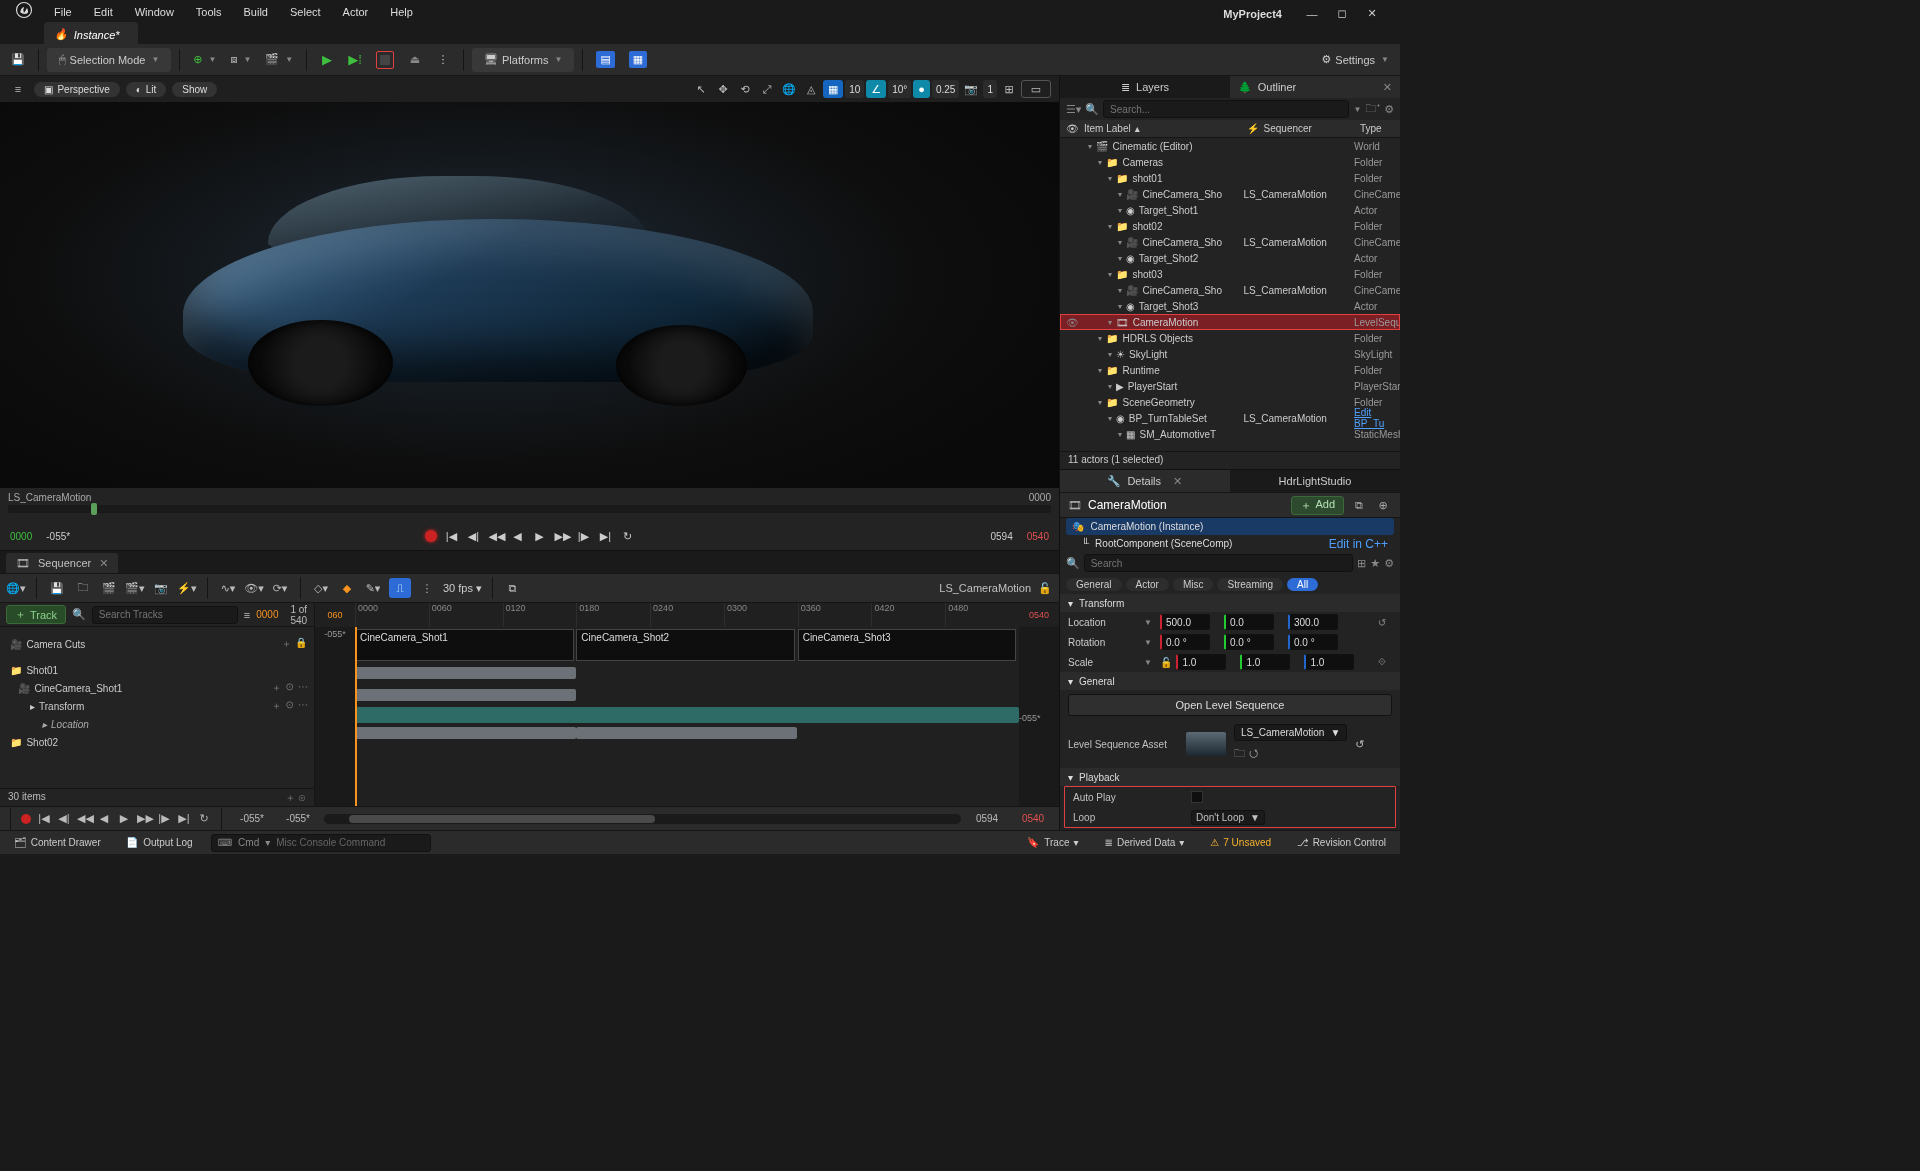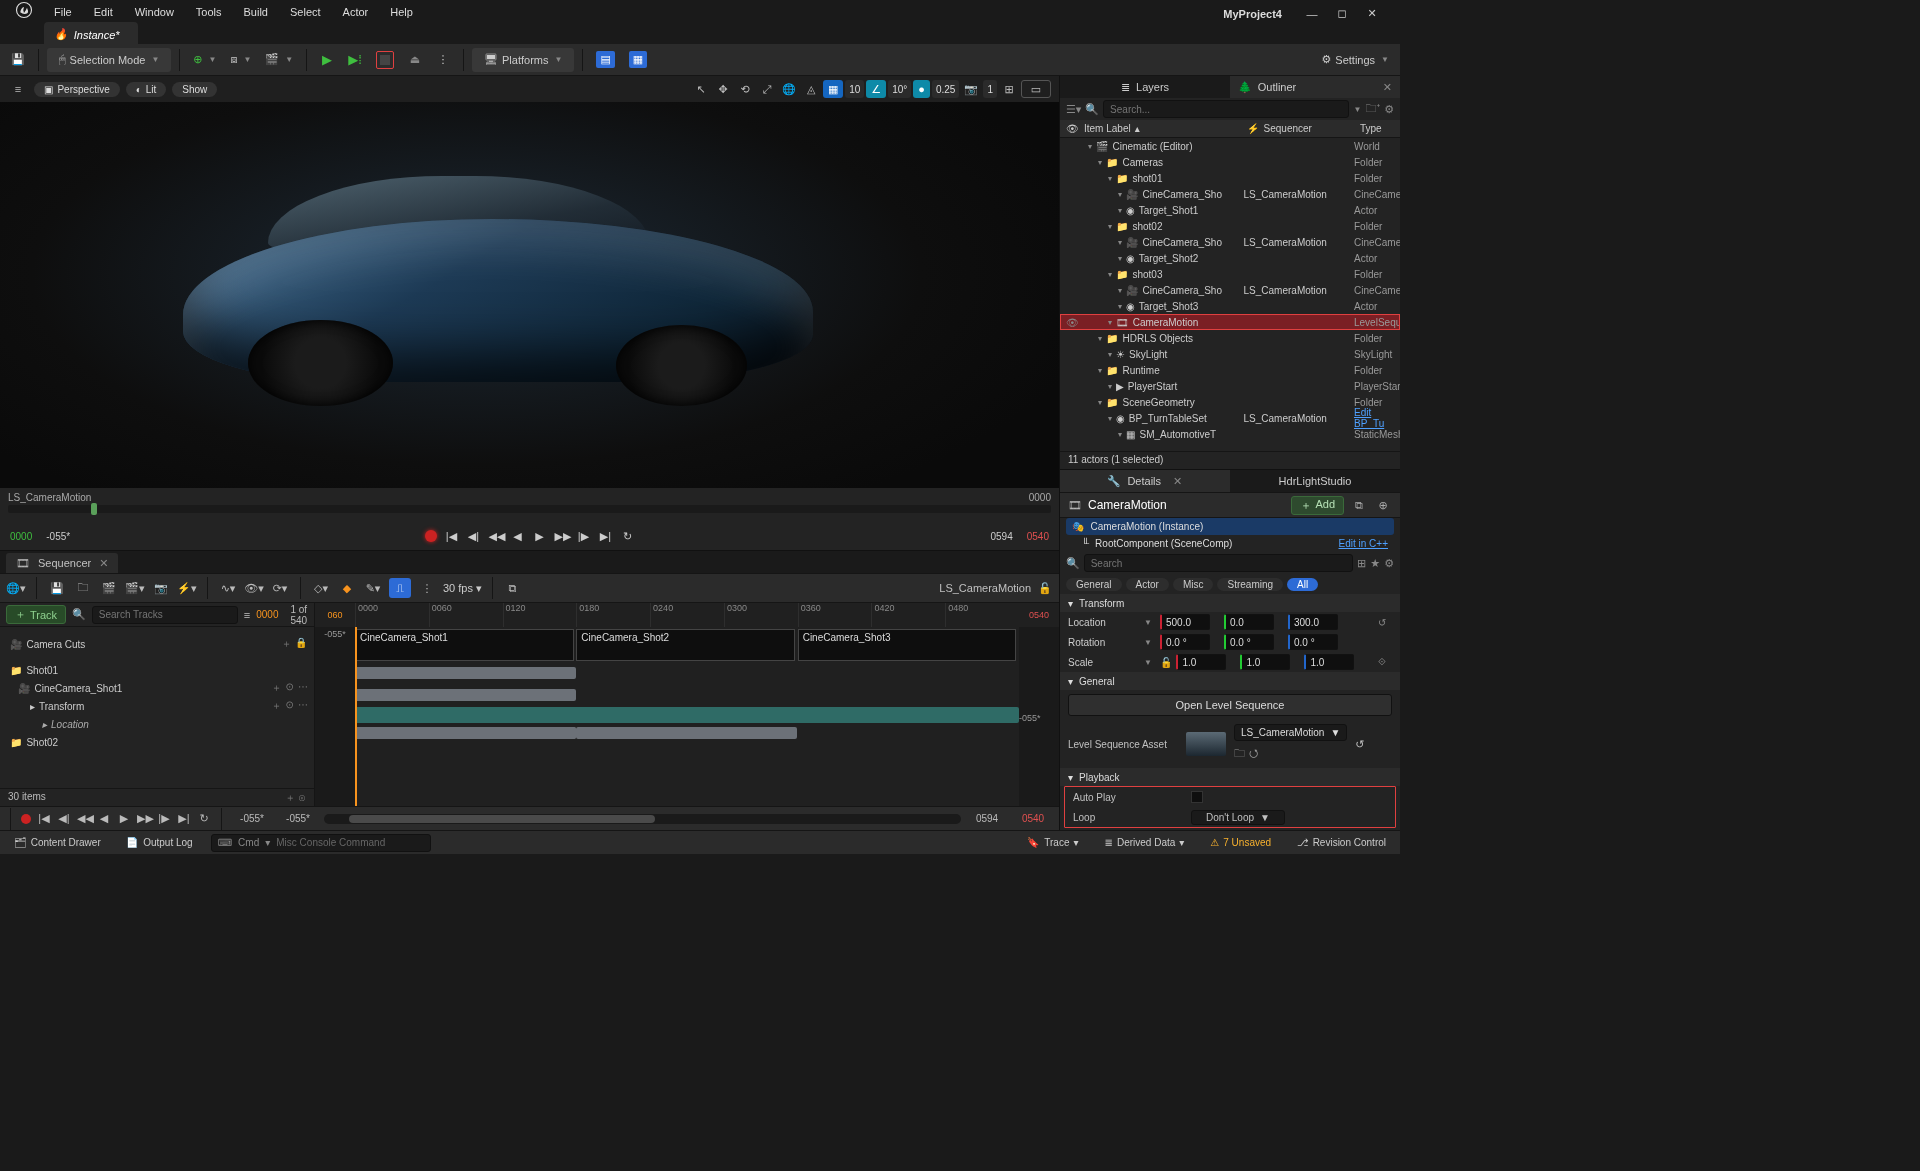--- a/index.html
+++ b/index.html
@@ -139,21 +139,21 @@
 .dtab { flex:1; display:flex; align-items:center; justify-content:center; gap:6px; font-size:11px; color:#ccc; }
 .dtab.active { background:#2b2b2b; }
 .details { flex:1.15; display:flex; flex-direction:column; background:#232323; border-top:1px solid #111; min-height:0; }
 .dhead { height:26px; display:flex; align-items:center; padding:0 8px; gap:6px; background:#2b2b2b; border-top:1px solid #151515; border-bottom:1px solid #151515; }
 .dhead .ttl { font-size:12px; color:#fff; font-weight:500; }
 .dhead .addbtn { margin-left:auto; background:#2e4a2e; border:1px solid #3a6a3a; color:#b5e0b5; padding:1px 8px; border-radius:3px; font-size:11px; display:flex; gap:4px; cursor:pointer; }
 .dhead .sq { width:18px; height:18px; display:flex; align-items:center; justify-content:center; color:#aaa; cursor:pointer; }
 .dcomp { padding:0 6px; }
 .dcomp .crow { height:17px; display:flex; align-items:center; gap:6px; font-size:10px; color:#ddd; padding:0 6px; }
 .dcomp .crow.selc { background:#1a3a66; border-radius:3px; }
-.dcomp .editcpp { margin-left:auto; color:#4ea0ff; text-decoration:underline; font-size:10px; }
+.dcomp .editcpp { margin-left:auto; color:#4ea0ff; font-size:12px; }
 .dsearchrow { height:22px; display:flex; align-items:center; gap:4px; padding:0 6px; }
 .dfilters { height:20px; display:flex; align-items:center; gap:4px; padding:0 6px; font-size:10px; }
 .dfilter { padding:1px 10px; border-radius:9px; background:#2d2d2d; color:#ccc; cursor:pointer; }
 .dfilter.active { background:#2d6bd6; color:#fff; }
 .section { display:flex; flex-direction:column; }
 .sechdr { height:18px; display:flex; align-items:center; gap:6px; padding:0 8px; background:#2b2b2b; font-size:10px; color:#ddd; cursor:pointer; }
 .proprow { height:20px; display:flex; align-items:center; padding:0 8px; gap:4px; font-size:10px; color:#ccc; }
 .proprow .pname { width:72px; color:#ccc; }
 .proprow .chev { width:12px; font-size:8px; color:#888; }
 .proprow .vec { display:flex; gap:14px; }
@@ -161,21 +161,21 @@
 .proprow .reset { margin-left:auto; width:14px; color:#888; cursor:pointer; }
 .openseqbtn { margin:4px 8px; height:22px; background:#2f2f2f; border:1px solid #111; border-radius:3px; display:flex; align-items:center; justify-content:center; font-size:11px; color:#ddd; cursor:pointer; }
 .lvlseq { display:flex; align-items:center; padding:4px 8px; gap:8px; }
 .lvlseq .thumb { width:40px; height:24px; background:linear-gradient(180deg,#5b6a75,#1c2730); border-radius:2px; }
 .lvlseq .drop { background:#1a1a1a; border:1px solid #111; border-radius:3px; padding:2px 6px; font-size:10px; color:#ddd; display:flex; align-items:center; gap:6px; min-width:110px; justify-content:space-between; cursor:pointer; }
 .lvlseq .tools { display:flex; gap:4px; color:#999; }
 
 .redbox { border:1px solid #e04040; border-radius:1px; margin:0 4px; }
 .rb-row { height:20px; display:flex; align-items:center; padding:0 8px; gap:8px; font-size:10px; }
 .rb-row .cbx { width:12px; height:12px; background:#0f0f0f; border:1px solid #333; }
-.rb-row .drop { background:#1a1a1a; border:1px solid #111; border-radius:3px; padding:1px 14px; font-size:10px; display:flex; align-items:center; gap:6px; }
+.rb-row .drop { background:#1a1a1a; border:1px solid #111; border-radius:3px; padding:1px 4px; font-size:10px; display:flex; align-items:center; gap:6px; }
 
 
 .status { height:24px; background:#2b2b2b; border-top:1px solid #151515; display:flex; align-items:center; padding:0 6px; gap:10px; font-size:10px; }
 .status .btn { display:flex; align-items:center; gap:4px; padding:2px 8px; color:#ccc; cursor:pointer; border-radius:3px; }
 .status .cmdbox { flex:0 0 220px; height:18px; display:flex; align-items:center; background:#1a1a1a; border:1px solid #111; border-radius:3px; padding:0 6px; gap:6px; color:#888; }
 .status .spacer { flex:1; }
 .status .right-group { display:flex; align-items:center; gap:10px; }
 .status .warn { color:#f7b12e; }
 </style>
 </head>

